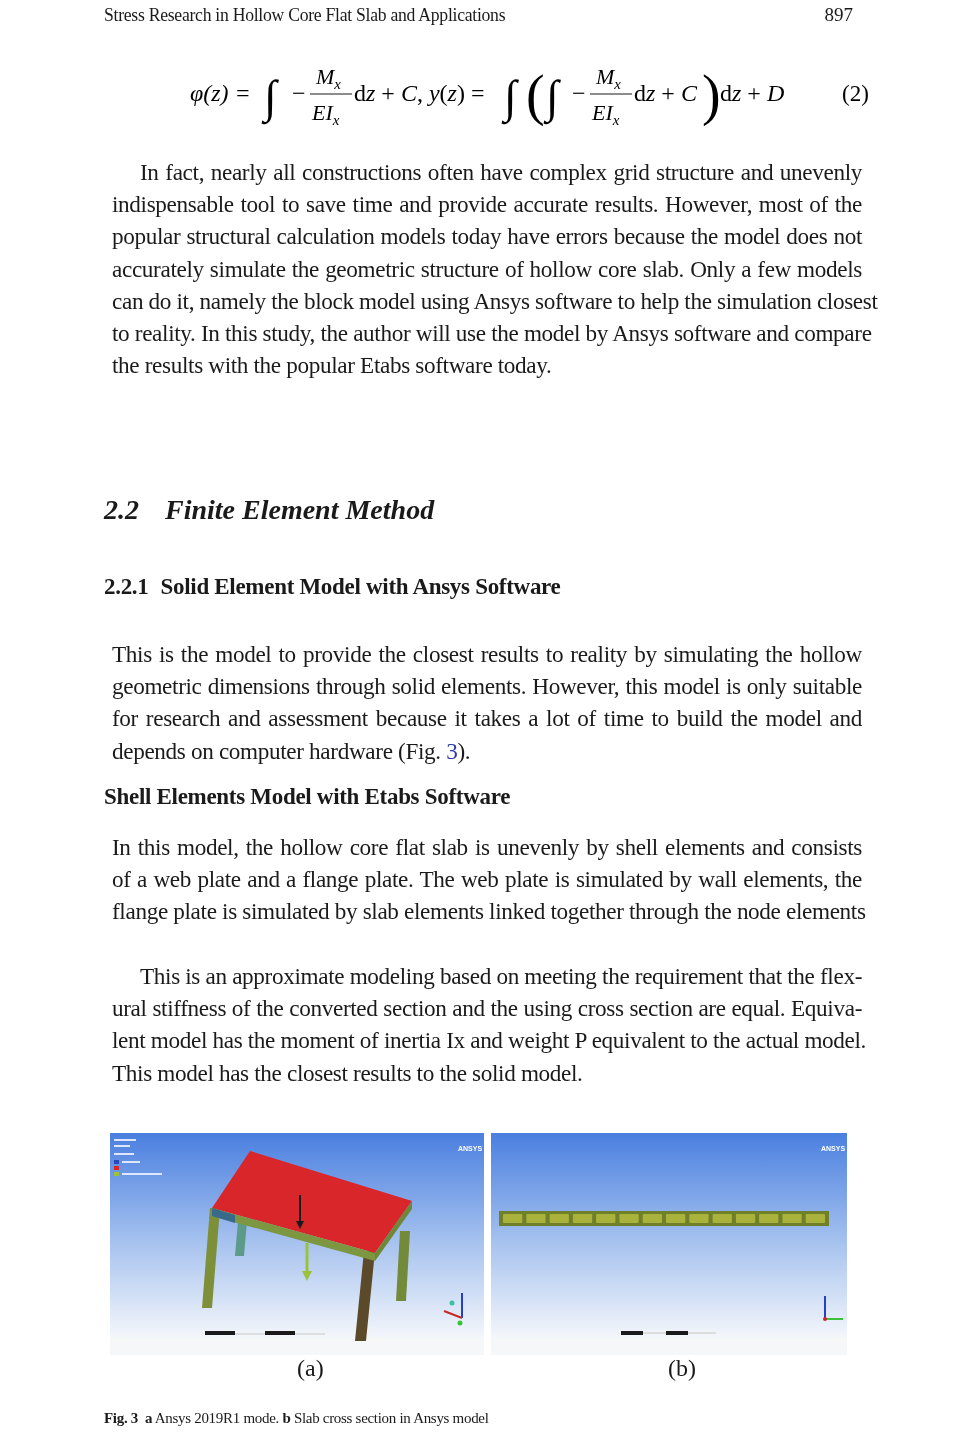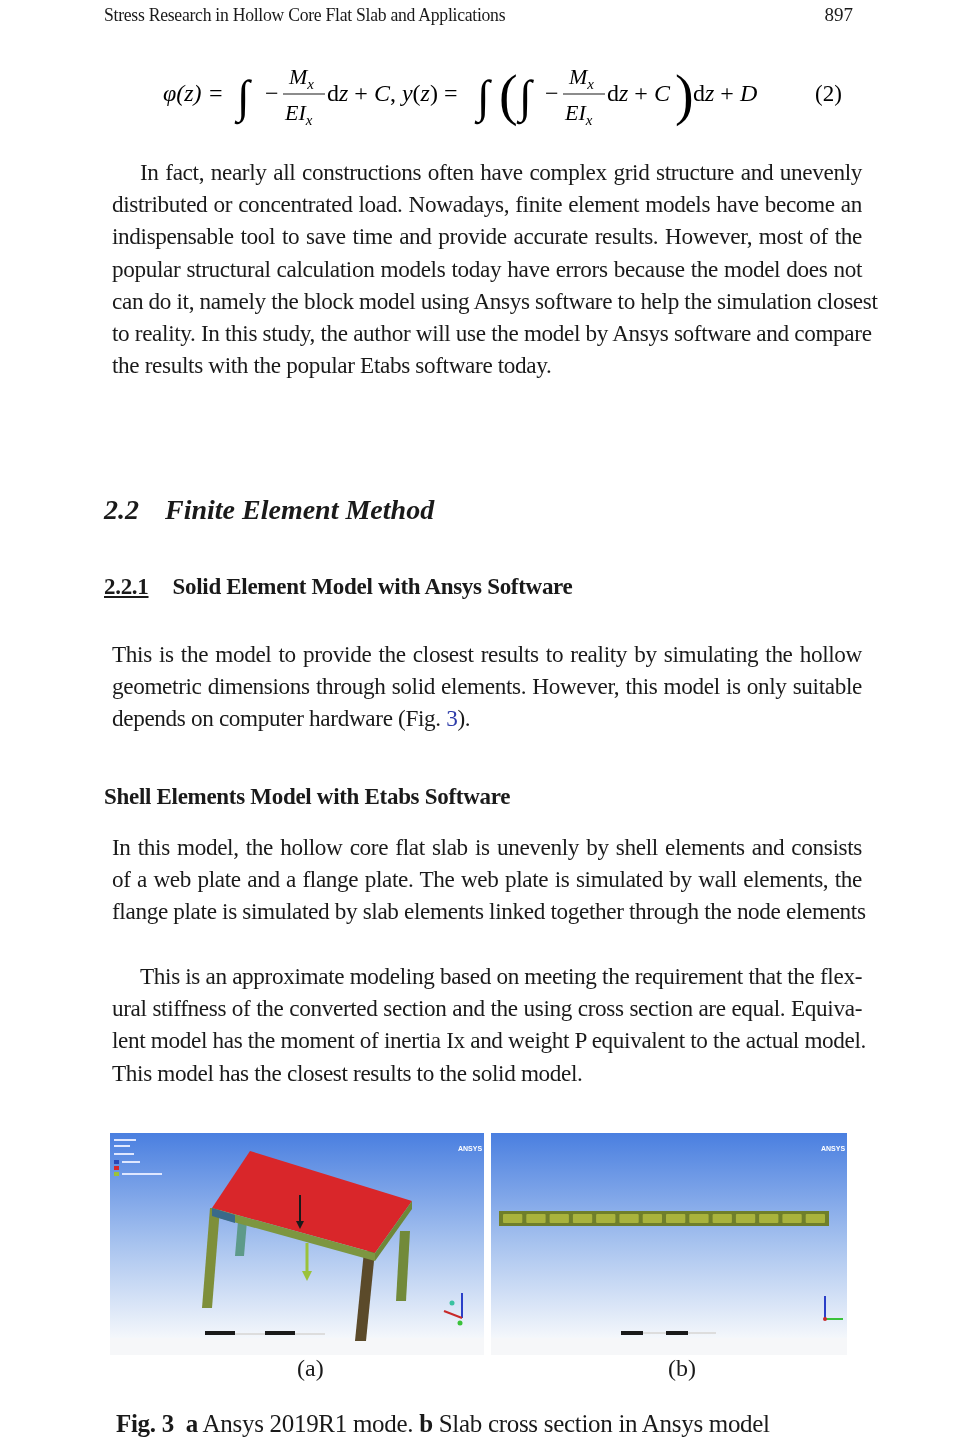--- a/index.html
+++ b/index.html
@@ -3,40 +3,40 @@
   <meta charset="utf-8">
   <style>
     html, body { margin: 0; padding: 0; background: #ffffff; }
     body {
       width: 957px; height: 1440px; position: relative; overflow: hidden;
       font-family: "Liberation Serif", "DejaVu Serif", serif; color: #1a1a1a;
     }
     .abs { position: absolute; }
     .running-head { left: 104px; top: 4px; font-size: 19px; letter-spacing: -0.3px; transform: scaleX(0.93); transform-origin: left top; }
     .page-number { right: 104px; top: 4px; font-size: 19px; }
-    .equation { left: 93px; top: 56px; width: 750px; height: 80px; }
+    .equation { left: 120px; top: 56px; width: 750px; height: 80px; }
     .equation svg text { font-family: "Liberation Serif", "DejaVu Serif", serif; }
     .para {
       left: 112px; width: 750px; font-size: 23.2px; line-height: 32.2px;
       text-align: justify; letter-spacing: -0.35px;
     }
     .para .line { display: block; text-align-last: justify; white-space: nowrap; }
     .para .line.last { text-align-last: left; }
     .indent { text-indent: 28px; }
     .section-heading { left: 104px; top: 494px; font-size: 28px; font-weight: bold; font-style: italic; }
     .section-heading .num { margin-right: 26px; }
     .subsection-heading { left: 104px; top: 574px; font-size: 23px; font-weight: bold; letter-spacing: -0.3px; }
-    .subsection-heading .num { margin-right: 24px; text-decoration: underline; }
+    .subsection-heading .num { margin-right: 12px; }
     .run-heading { left: 104px; top: 784px; font-size: 23px; font-weight: bold; letter-spacing: -0.3px; }
     .ref-link { color: #2b3aa8; }
     .figure-panel { position: absolute; top: 1133px; height: 222px; overflow: hidden; }
     .panel-a { left: 110px; width: 374px; }
     .panel-b { left: 491px; width: 356px; }
     .panel-label { font-size: 24px; top: 1355px; }
-    .caption { left: 116px; top: 1410px; font-size: 25px; letter-spacing: -0.3px; }
+    .caption { left: 104px; top: 1410px; font-size: 15px; letter-spacing: -0.3px; }
     .caption b { font-weight: bold; }
   </style>
 </head>
 <body>
 
 <div class="abs running-head">Stress Research in Hollow Core Flat Slab and Applications</div>
 <div class="abs page-number">897</div>
 
 <div class="abs equation">
   <svg width="750" height="80" viewBox="0 0 750 80">
@@ -56,39 +56,40 @@
     <text x="472" y="64" font-size="22" font-style="italic">EI<tspan font-size="15" dy="5">x</tspan></text>
     <text x="514" y="45" font-size="24">d<tspan font-style="italic">z</tspan> + <tspan font-style="italic">C</tspan></text>
     <text x="582" y="58" font-size="56" font-weight="lighter">)</text>
     <text x="600" y="45" font-size="24">d<tspan font-style="italic">z</tspan> + <tspan font-style="italic">D</tspan></text>
     <text x="722" y="45" font-size="23">(2)</text>
   </svg>
 </div>
 
 <div class="abs para" style="top:156px">
   <span class="line indent" style="text-indent:28px">In fact, nearly all constructions often have complex grid structure and unevenly</span>
-  <span class="line">distributed or concentrated load. Nowadays, finite element models have become an</span>
   <span class="line">indispensable tool to save time and provide accurate results. However, most of the</span>
   <span class="line">popular structural calculation models today have errors because the model does not</span>
+  <span class="line">accurately simulate the geometric structure of hollow core slab. Only a few models</span>
   <span class="line">can do it, namely the block model using Ansys software to help the simulation closest</span>
   <span class="line">to reality. In this study, the author will use the model by Ansys software and compare</span>
   <span class="line last">the results with the popular Etabs software today.</span>
 </div>
 
 <div class="abs section-heading">
   <span class="num">2.2</span><span>Finite Element Method</span>
 </div>
 
 <div class="abs subsection-heading">
   <span class="num">2.2.1</span><span>Solid Element Model with Ansys Software</span>
 </div>
 
 <div class="abs para" style="top:638px">
   <span class="line">This is the model to provide the closest results to reality by simulating the hollow</span>
   <span class="line">geometric dimensions through solid elements. However, this model is only suitable</span>
+  <span class="line">for research and assessment because it takes a lot of time to build the model and</span>
   <span class="line last"><span>depends on computer hardware (Fig. </span><a class="ref-link">3</a><span>).</span></span>
 </div>
 
 <div class="abs run-heading">Shell Elements Model with Etabs Software</div>
 
 <div class="abs para" style="top:831px">
   <span class="line">In this model, the hollow core flat slab is unevenly by shell elements and consists</span>
   <span class="line">of a web plate and a flange plate. The web plate is simulated by wall elements, the</span>
   <span class="line">flange plate is simulated by slab elements linked together through the node elements</span>
 </div>

